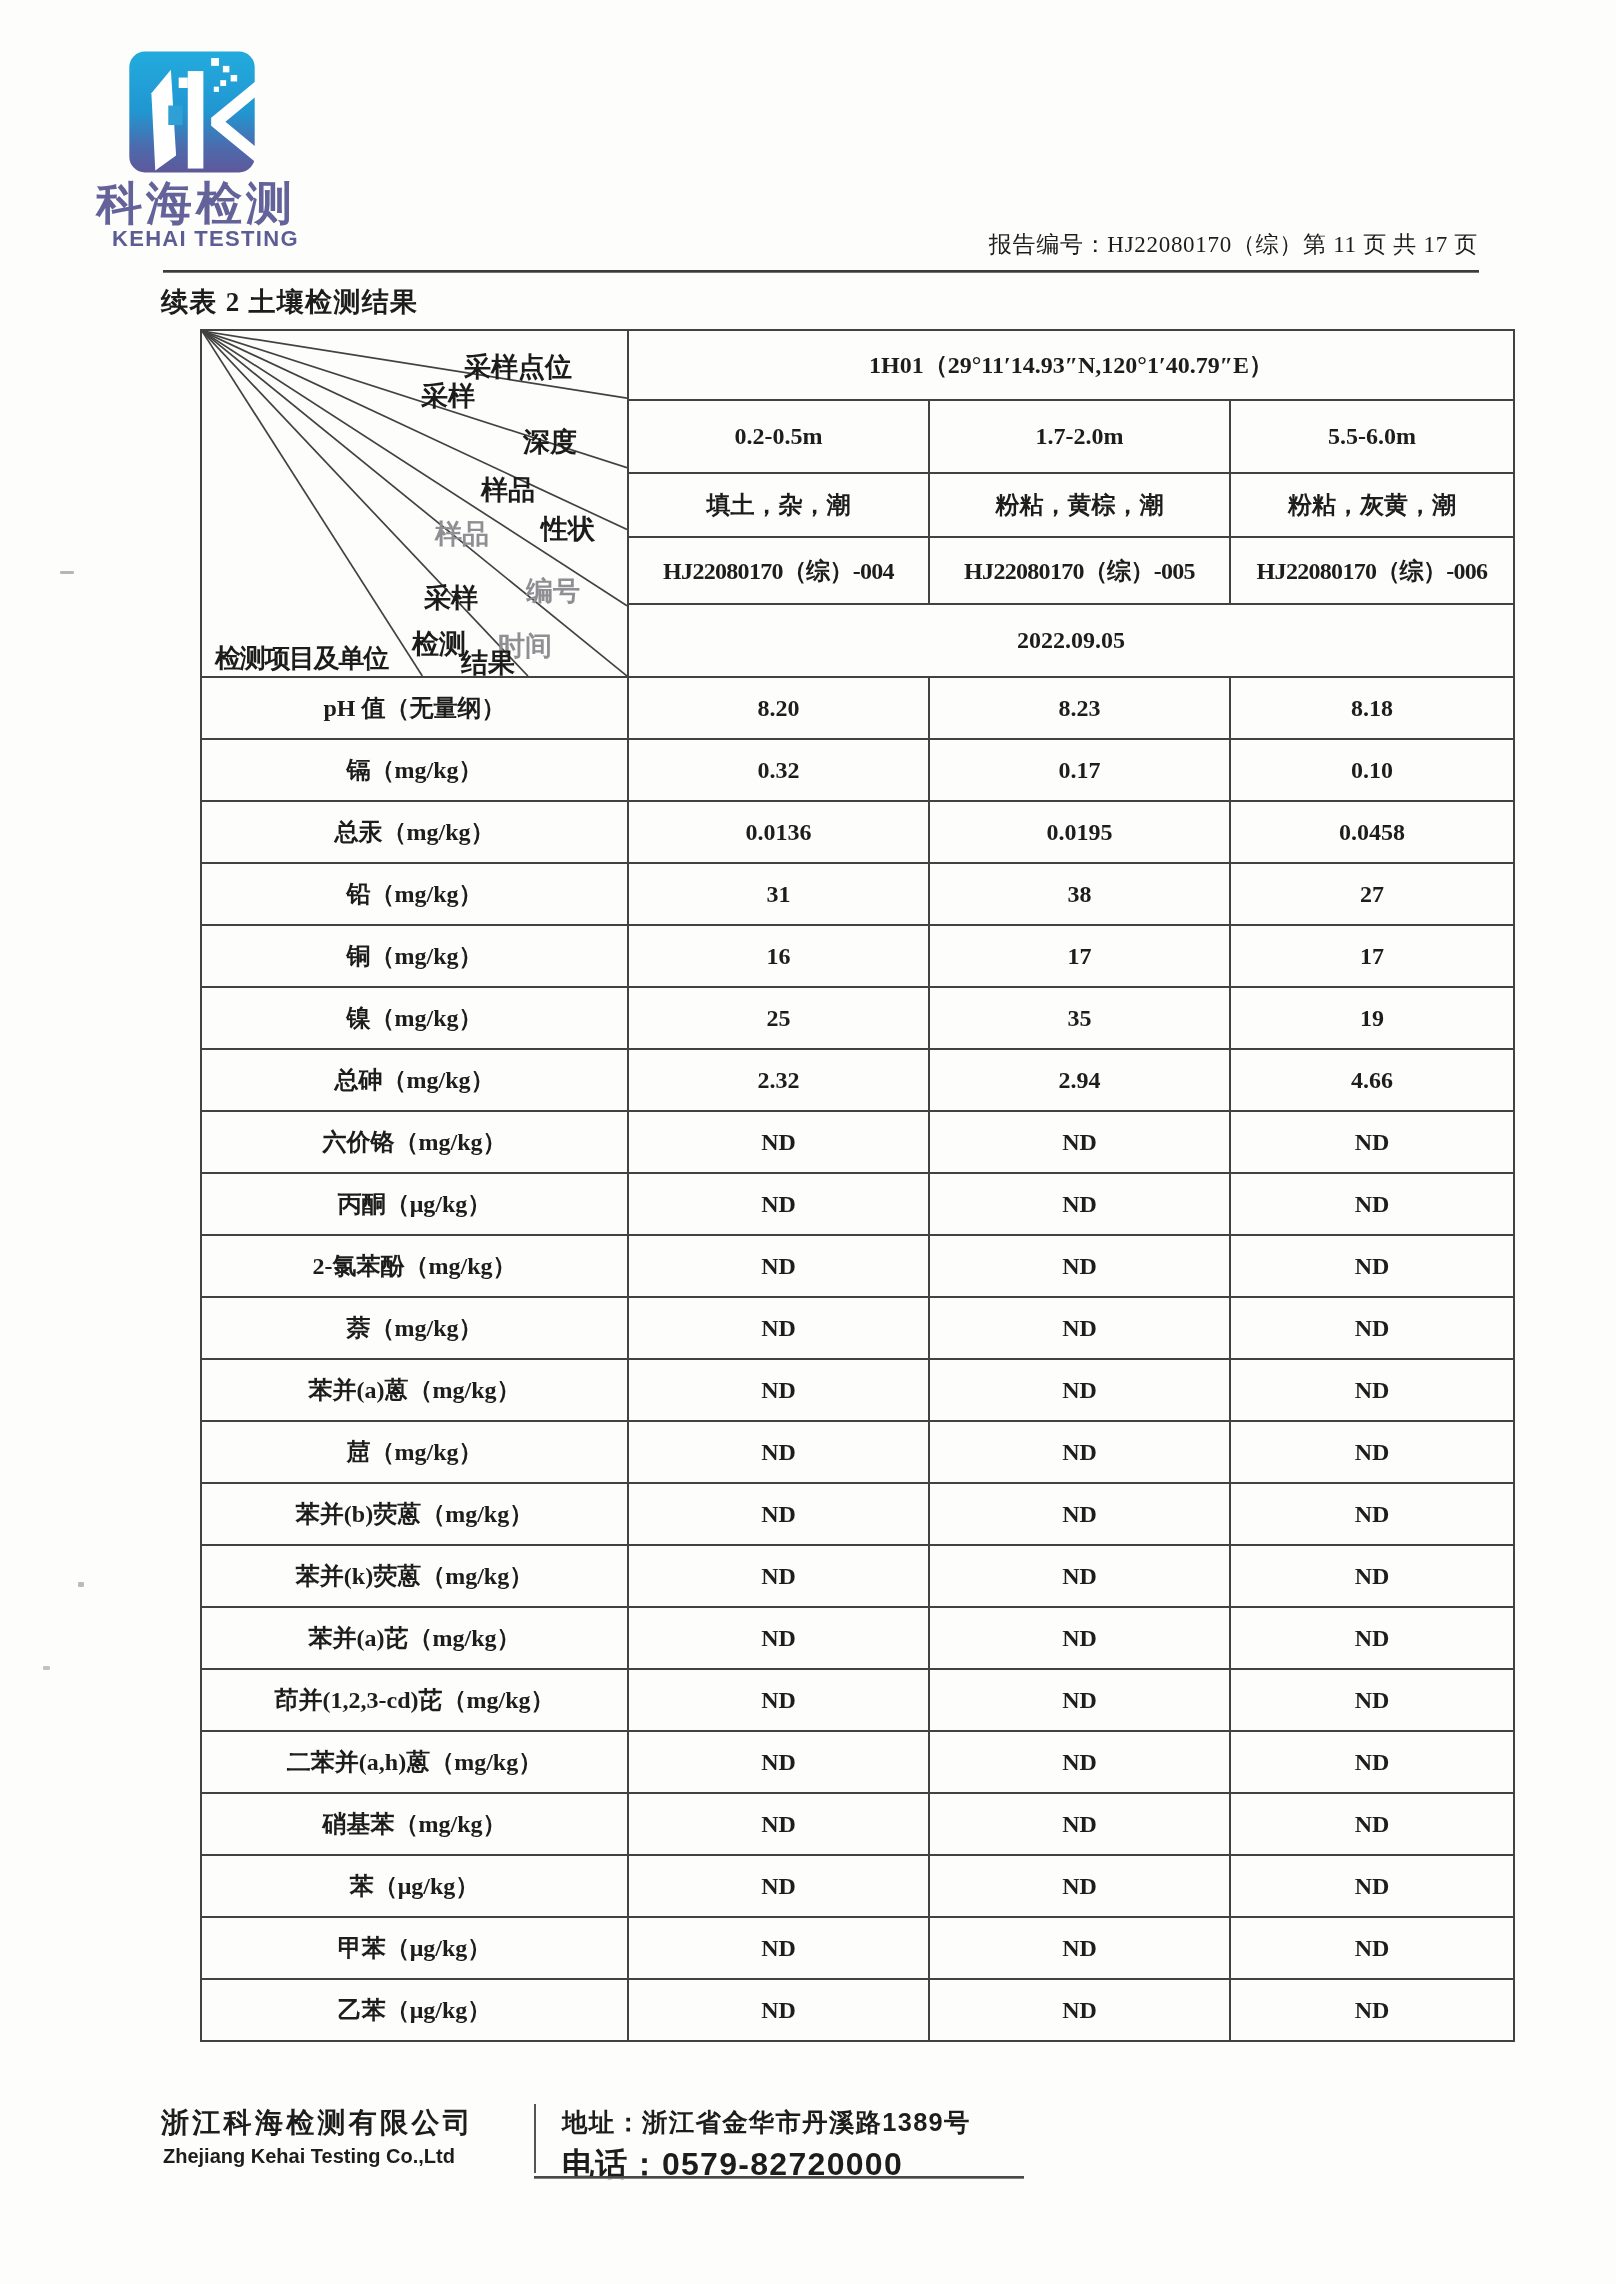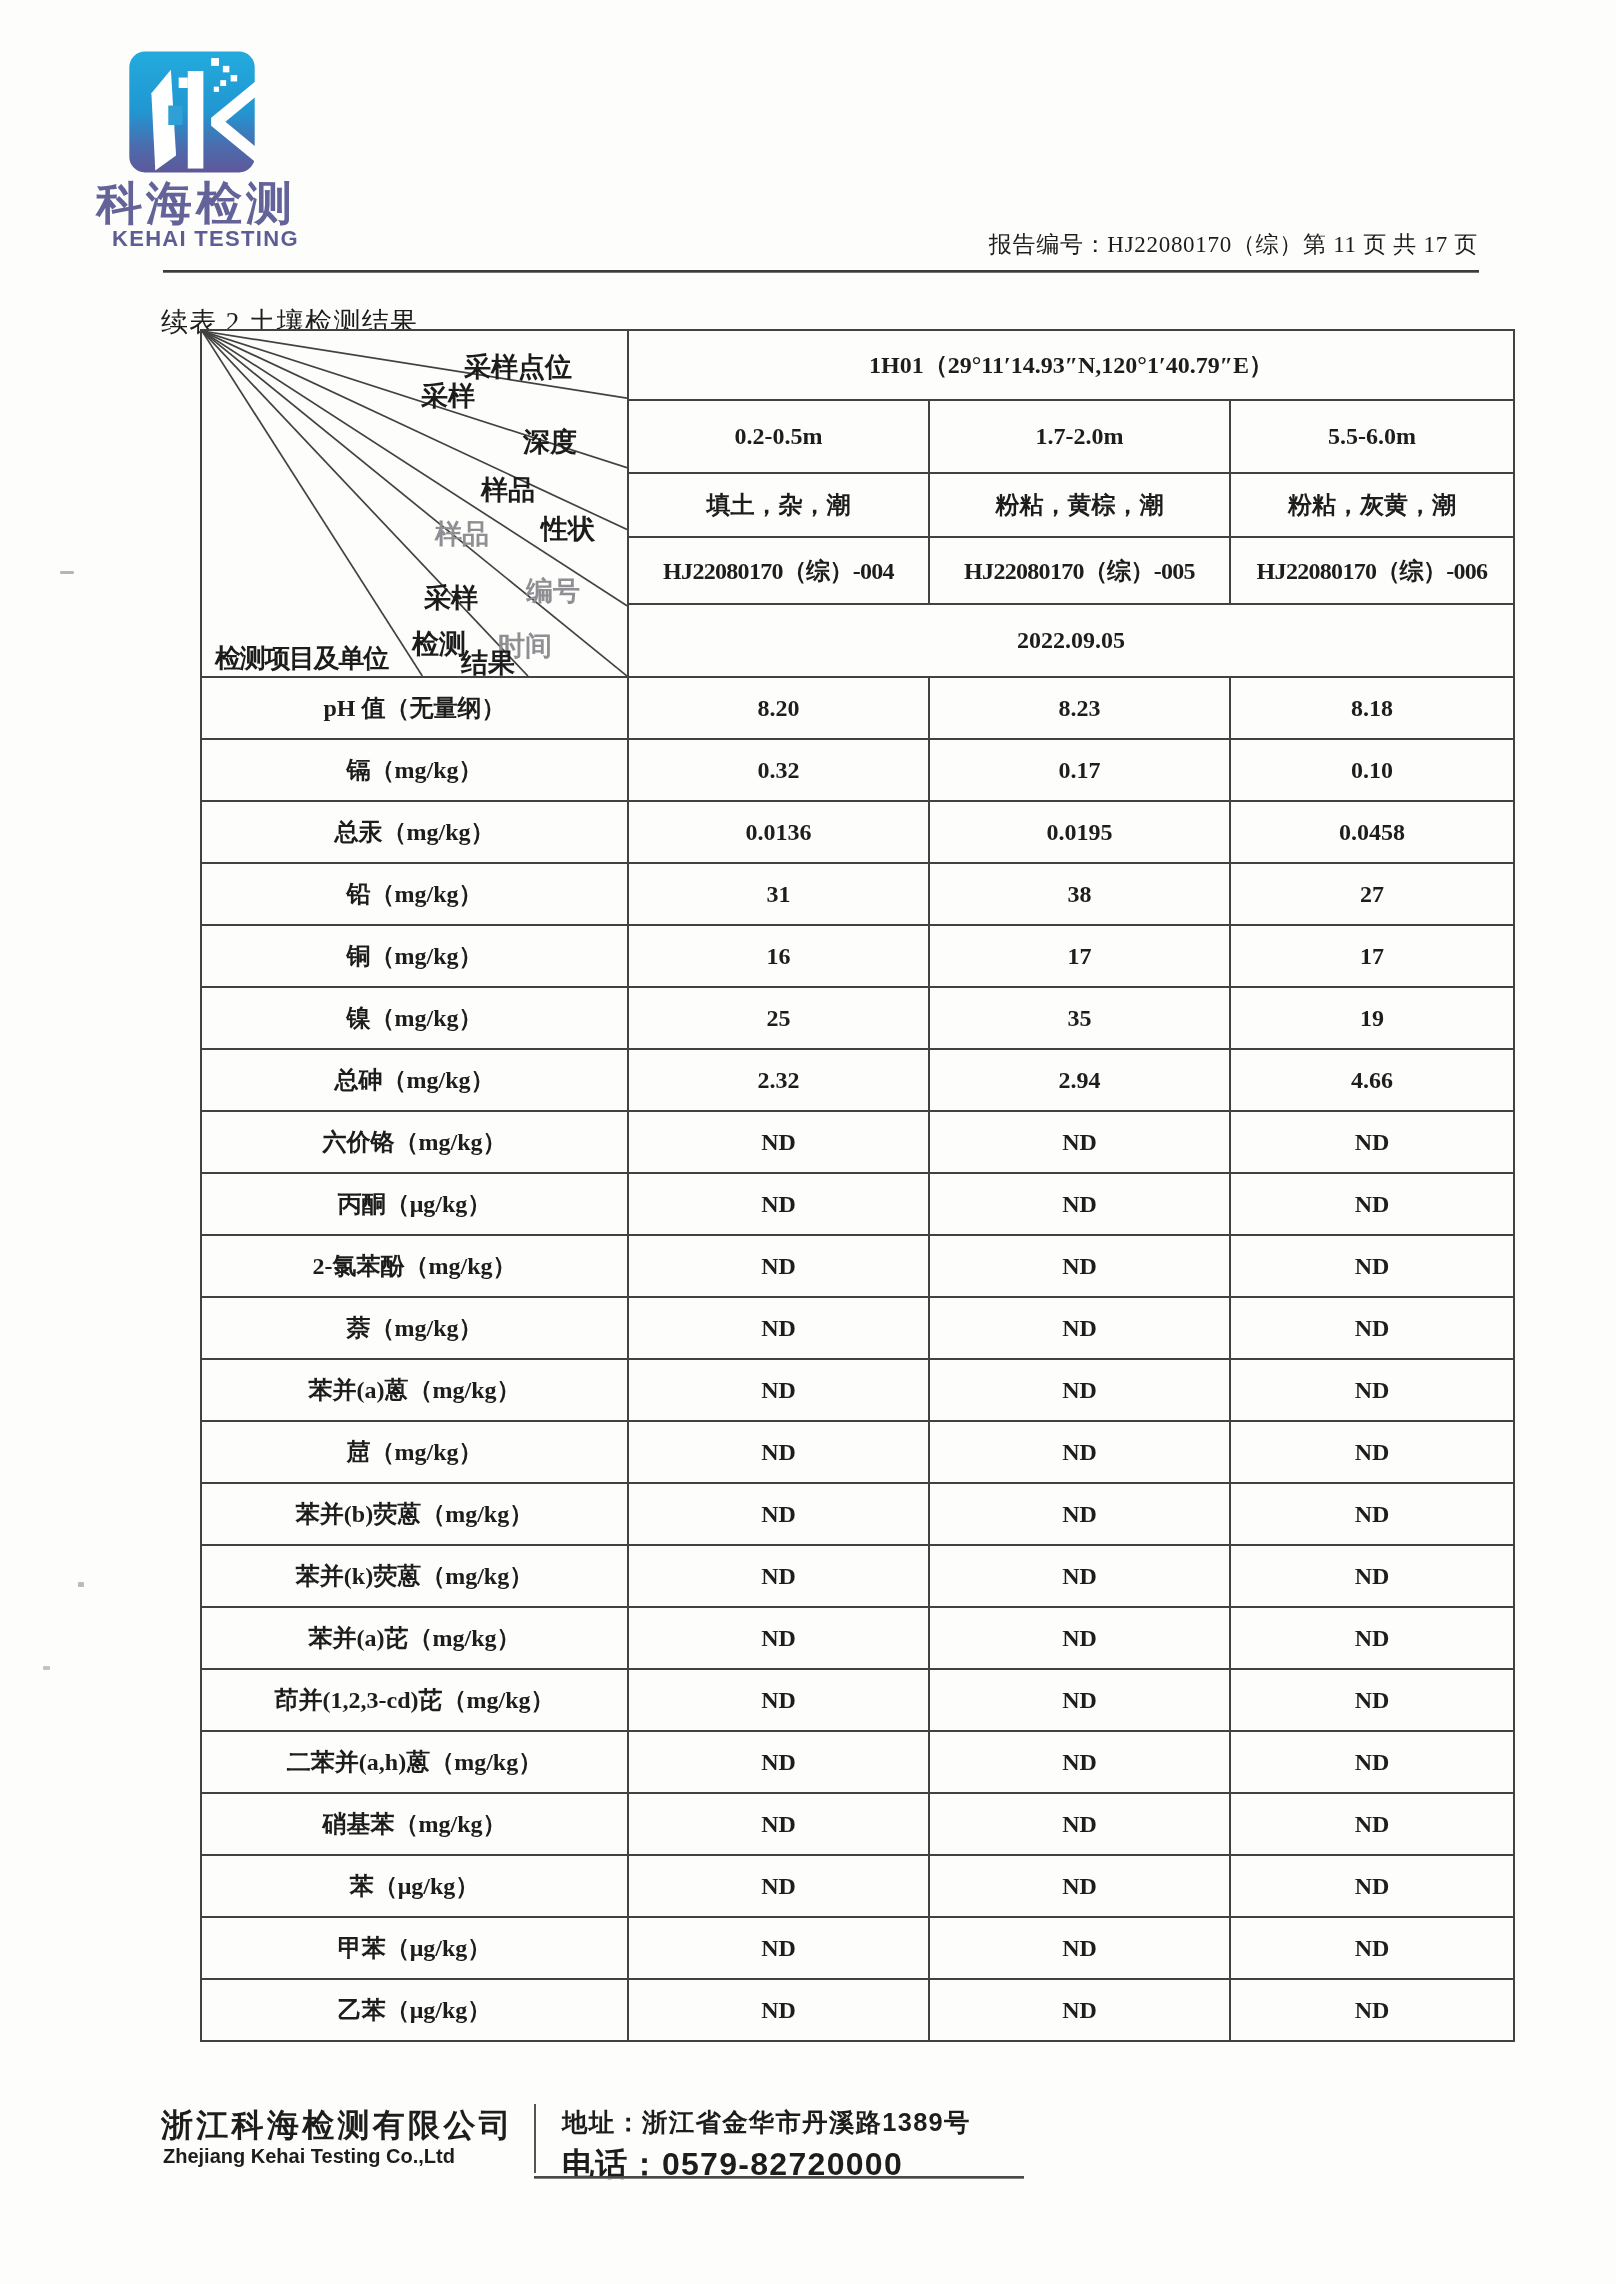--- a/index.html
+++ b/index.html
@@ -9,41 +9,41 @@
   
   .logo-block{position:absolute;left:91px;top:36px;width:313px;}
   .logo-mark{position:absolute;left:37px;top:14.3px;width:128px;height:124px;}
   .logo-cn{position:absolute;left:5.2px;top:137px;width:195px;font-size:46px;font-weight:bold;
            letter-spacing:3.9px;color:#63639a;font-family:Liberation Serif, serif;white-space:nowrap;}
   .logo-en{position:absolute;left:21px;top:190px;font-size:22px;font-weight:bold;letter-spacing:1.3px;
            color:#5d5d95;font-family:"Liberation Sans","DejaVu Sans",sans-serif;white-space:nowrap;}
   .report-no{position:absolute;right:138px;top:229px;font-size:23px;letter-spacing:0.7px;white-space:nowrap;}
   .header-rule{position:absolute;left:163px;top:270px;width:1316px;height:3.3px;
                background:linear-gradient(180deg,#3c3c3c 60%,#9a9a9a 100%);}
-  .doc-title{position:absolute;left:161px;top:284px;font-size:27px;font-weight:normal;letter-spacing:1.3px;white-space:nowrap;margin-top:20px;}
+  .doc-title{position:absolute;left:161px;top:284px;font-size:27px;font-weight:bold;letter-spacing:1.3px;white-space:nowrap;}
 
   
   table.doc-table{position:absolute;left:160px;top:329px;border-collapse:collapse;table-layout:fixed;
                   background:#fdfdfb;margin-left:40px;}
   table.doc-table td{border:2px solid #424242;text-align:center;vertical-align:middle;
                      font-weight:bold;font-size:24px;padding:0;overflow:hidden;white-space:nowrap;}
   tr.hrow1{height:67px;} tr.hrow2{height:70px;} tr.hrow3{height:62px;}
   tr.hrow4{height:64px;} tr.hrow5{height:70px;} tr.drow{height:62px;}
   td.id-cell{font-size:22px;letter-spacing:-0.7px;}
 
   
   td.corner{position:relative;padding:0;}
   .corner-box{position:relative;width:425px;height:345px;}
   .corner-box svg{position:absolute;left:0;top:0;width:100%;height:100%;}
   .clab{position:absolute;font-size:27px;font-weight:bold;color:#1c1c1c;white-space:nowrap;}
   .clab.faint{color:#8f8f93;}
   .clab.small{font-size:26px;letter-spacing:-1.3px;}
 
   
-  .footer-company-cn{position:absolute;left:161px;top:2104px;font-size:32px;font-weight:bold;letter-spacing:3.3px;
+  .footer-company-cn{position:absolute;left:161px;top:2104px;font-size:28px;font-weight:bold;letter-spacing:3.3px;
       font-family:"Liberation Sans","DejaVu Sans",sans-serif;white-space:nowrap;}
   .footer-company-en{position:absolute;left:163px;top:2145px;font-size:20px;font-weight:bold;
       font-family:"Liberation Sans","DejaVu Sans",sans-serif;white-space:nowrap;}
   .footer-divider{position:absolute;left:534px;top:2104px;width:2px;height:69px;background:#555;}
   .footer-address{position:absolute;left:562px;top:2106px;font-size:25.4px;font-weight:bold;letter-spacing:1.3px;
       font-family:"Liberation Sans","DejaVu Sans",sans-serif;white-space:nowrap;}
   .footer-phone{position:absolute;left:562px;top:2143px;font-size:32px;font-weight:bold;letter-spacing:1.3px;
       font-family:"Liberation Sans","DejaVu Sans",sans-serif;white-space:nowrap;}
   .footer-rule{position:absolute;left:534px;top:2176px;width:490px;height:3.3px;
       background:linear-gradient(180deg,#4a4a4a 60%,#a8a8a8 100%);}

